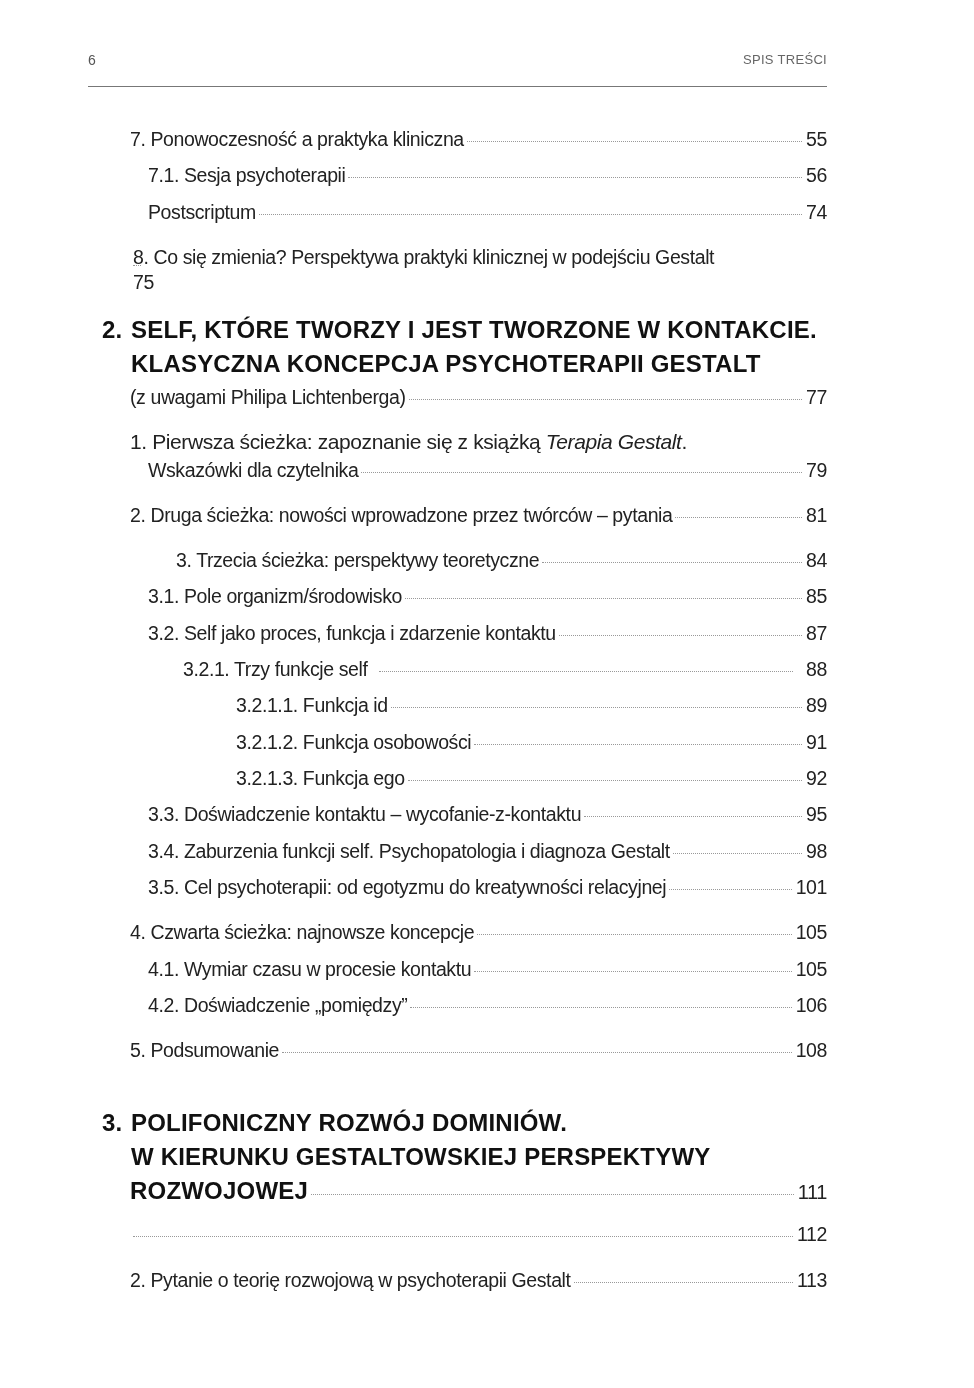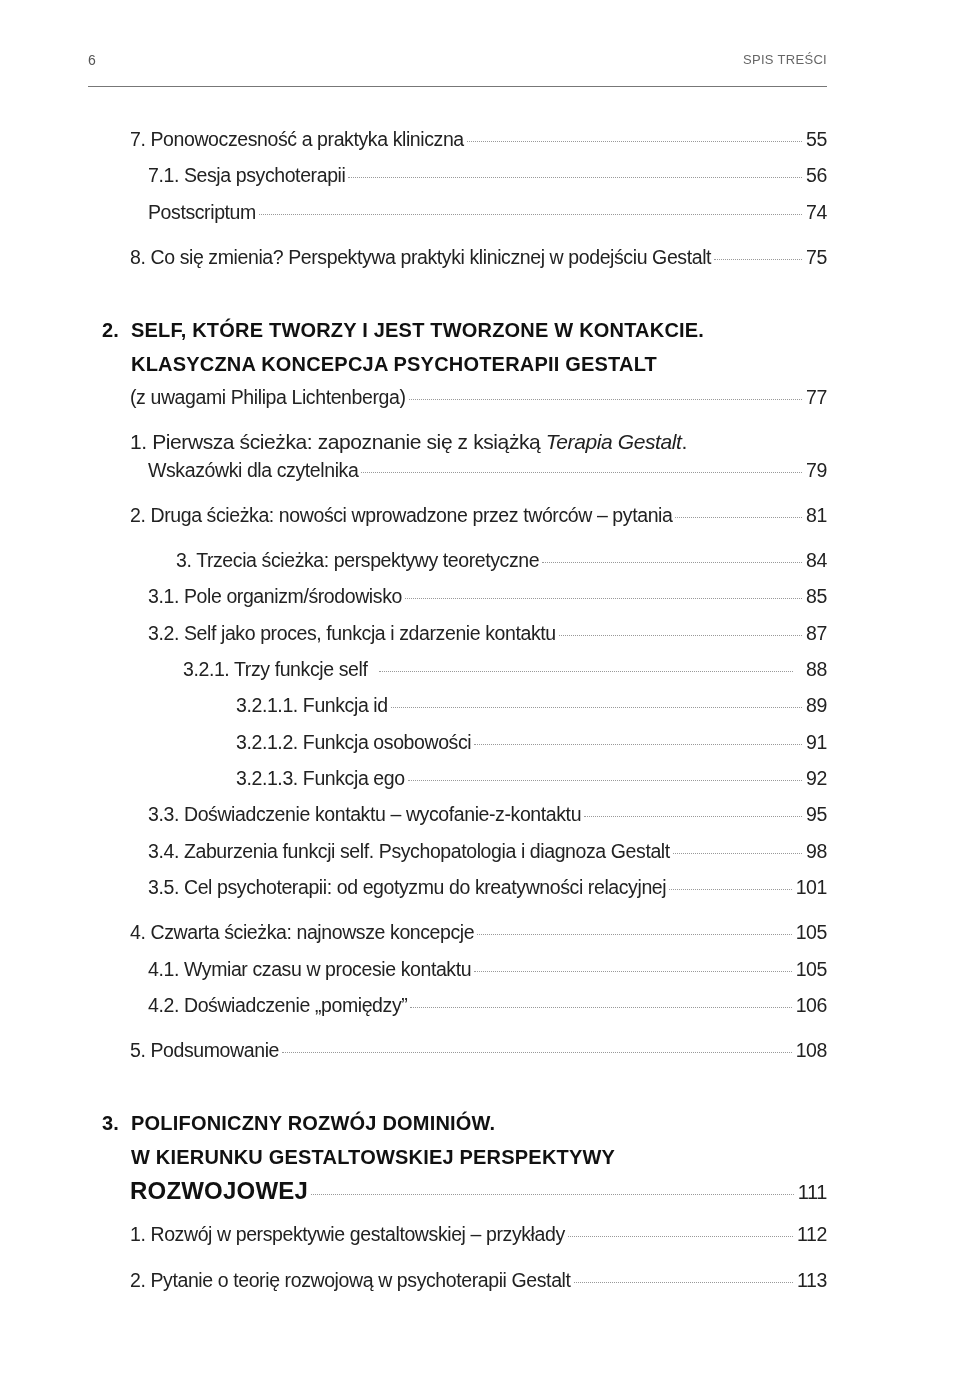--- a/index.html
+++ b/index.html
@@ -11,21 +11,21 @@
     .rule { position: absolute; left: 88px; top: 86px; width: 739px; height: 1px; background: #777; }
 
     .toc-line { position: absolute; right: 147px; display: flex; align-items: baseline;
                 font-size: 19.5px; line-height: 24px; color: #222; letter-spacing: -0.4px; }
     .toc-line .title { white-space: nowrap; }
     .toc-line .leader { flex: 1; border-bottom: 1.5px dotted #999; margin: 0 4px 0 3px;
                         transform: translateY(-4px); min-width: 8px; }
     .toc-line .pg { white-space: nowrap; }
     .italic { font-style: italic; }
 
-    .chapter { position: absolute; left: 102px; font-weight: bold; font-size: 20px;
+    .chapter { position: absolute; left: 102px; font-weight: bold; font-size: 24px;
                line-height: 34px; color: #111; letter-spacing: 0.2px; }
     .chapter .num { display: inline-block; width: 29px; }
     .chapter .cont { padding-left: 29px; display: block; }
     .plain { position: absolute; font-size: 21px; line-height: 24px; color: #222; white-space: nowrap; letter-spacing: -0.4px; }
   </style>
 </head>
 <body>
 
 <div class="header">
   <span class="page-num">6</span>
@@ -41,21 +41,21 @@
 <div class="toc-line" style="left:148px; top:163px;">
   <span class="title">7.1. Sesja psychoterapii</span>
     <span class="leader"></span>
     <span class="pg">56</span>
 </div>
 <div class="toc-line" style="left:148px; top:200px;">
   <span class="title">Postscriptum</span>
     <span class="leader"></span>
     <span class="pg">74</span>
 </div>
-<div class="toc-line" style="left:130px; top:245px;">
+<div class="toc-line" style="left:130px; top:245px;flex-direction:column;">
   <span class="title">8. Co się zmienia? Perspektywa praktyki klinicznej w podejściu Gestalt</span>
     <span class="leader"></span>
     <span class="pg">75</span>
 </div>
 
 <div class="chapter" style="top:313px;">
   <span class="num">2.</span><span>SELF, KTÓRE TWORZY I JEST TWORZONE W KONTAKCIE.</span>
   <span class="cont">KLASYCZNA KONCEPCJA PSYCHOTERAPII GESTALT</span>
 </div>
 <div class="toc-line" style="left:130px; top:385px;">
@@ -152,21 +152,20 @@
 <div class="chapter" style="top:1106px;">
   <span class="num">3.</span><span>POLIFONICZNY ROZWÓJ DOMINIÓW.</span>
   <span class="cont">W KIERUNKU GESTALTOWSKIEJ PERSPEKTYWY</span>
 </div>
 <div class="toc-line" style="left:130px; top:1174px; font-size:24px; line-height:34px; align-items:baseline;">
   <span class="title" style="font-weight:bold; color:#111; letter-spacing:0.2px;">ROZWOJOWEJ</span>
     <span class="leader"></span>
     <span class="pg" style="font-size:20px;">111</span>
 </div>
 <div class="toc-line" style="left:130px; top:1222px;">
-  <span class="title">1. Rozwój w perspektywie gestaltowskiej – przykłady</span>
     <span class="leader"></span>
     <span class="pg">112</span>
 </div>
 <div class="toc-line" style="left:130px; top:1268px;">
   <span class="title">2. Pytanie o teorię rozwojową w psychoterapii Gestalt</span>
     <span class="leader"></span>
     <span class="pg">113</span>
 </div>
 
 </body></html>

